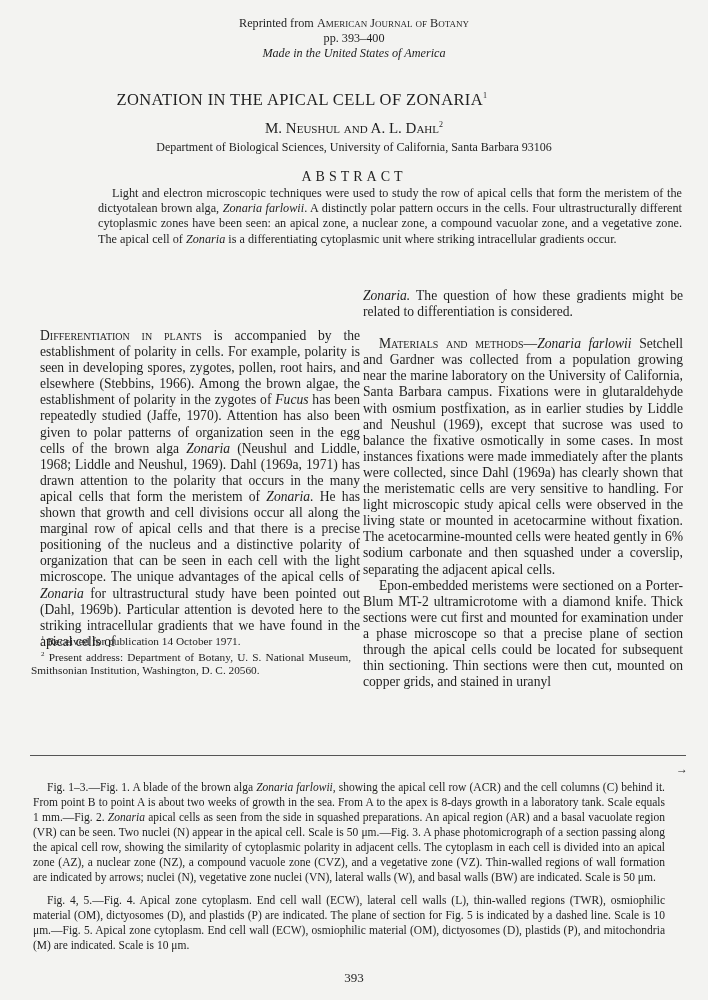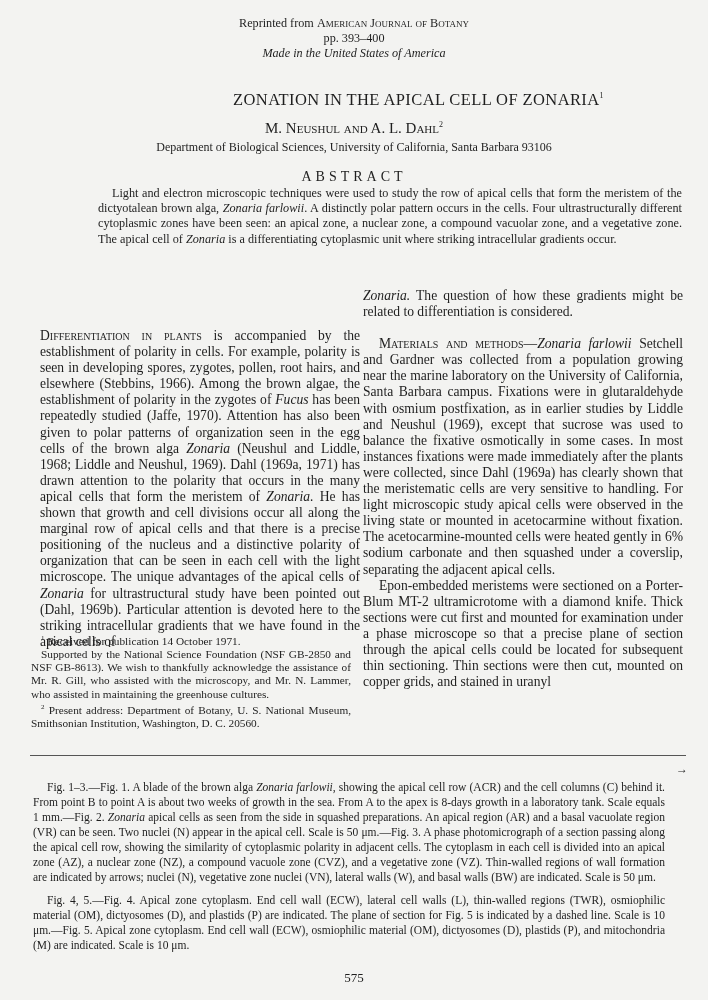--- a/index.html
+++ b/index.html
@@ -8,21 +8,21 @@
       background: #f3f3f1;
       color: #1e1e1e;
       font-family: "Liberation Serif", "DejaVu Serif", serif;
       position: relative;
       overflow: hidden;
     }
     .page { position: absolute; left: 0; top: 0; width: 708px; height: 1000px; padding-left: 24px; }
     .header { position: absolute; top: 16px; left: 0; width: 708px; text-align: center; font-size: 12.2px; line-height: 15px; }
     .header .sc { font-variant: small-caps; }
     .header .it { font-style: italic; }
-    .title { position: absolute; top: 90px; left: 0; width: 604px; text-align: right; font-size: 16.5px; letter-spacing: 0.4px; }
+    .title { position: absolute; top: 90px; left: 0; width: 604px; text-align: center; font-size: 16.5px; letter-spacing: 0.4px; }
     .title sup { font-size: 8px; vertical-align: 7px; }
     .authors { position: absolute; top: 120px; left: 0; width: 708px; text-align: center; font-size: 15px; font-variant: small-caps; }
     .authors sup { font-size: 8px; vertical-align: 6px; font-variant: normal; }
     .affil { position: absolute; top: 140px; left: 0; width: 708px; text-align: center; font-size: 12px; }
     .abs-head { position: absolute; top: 169px; left: 0; width: 708px; text-align: center; font-size: 14px; letter-spacing: 4px; }
     .abstract { position: absolute; top: 186px; left: 98px; width: 584px; font-size: 12.2px; line-height: 15.2px; text-align: justify; text-indent: 14px; }
     .col { position: absolute; width: 320px; font-size: 13.6px; line-height: 16.1px; text-align: justify; }
     .col-left { top: 288px; left: 40px; margin-top: 40px; }
     .col-right { top: 288px; left: 363px; }
     .col p { margin: 0; }
@@ -63,26 +63,25 @@
   </div>
 
   <div class="col col-right">
     <p><span class="it">Zonaria.</span><span>  The question of how these gradients might be related to differentiation is considered.</span></p>
     <p class="indent" style="margin-top:16px;"><span class="sc">Materials and methods</span><span>—</span><span class="it">Zonaria farlowii</span><span> Setchell and Gardner was collected from a population growing near the marine laboratory on the University of California, Santa Barbara campus. Fixations were in glutaraldehyde with osmium postfixation, as in earlier studies by Liddle and Neushul (1969), except that sucrose was used to balance the fixative osmotically in some cases.  In most instances fixations were made immediately after the plants were collected, since Dahl (1969a) has clearly shown that the meristematic cells are very sensitive to handling.  For light microscopic study apical cells were observed in the living state or mounted in acetocarmine without fixation. The acetocarmine-mounted cells were heated gently in 6% sodium carbonate and then squashed under a coverslip, separating the adjacent apical cells.</span></p>
     <p class="indent">Epon-embedded meristems were sectioned on a Porter-Blum MT-2 ultramicrotome with a diamond knife.  Thick sections were cut first and mounted for examination under a phase microscope so that a precise plane of section through the apical cells could be located for subsequent thin sectioning.  Thin sections were then cut, mounted on copper grids, and stained in uranyl</p>
   </div>
 
   <div class="footnotes">
     <p><sup>1</sup><span> Received for publication 14 October 1971.</span></p>
-    <p>Supported by the National Science Foundation (NSF GB-2850 and NSF GB-8613).  We wish to thankfully acknowledge the assistance of Mr. R. Gill, who assisted with the microscopy, and Mr. N. Lammer, who assisted in maintaining the greenhouse cultures.</p>
     <p><sup>2</sup><span> Present address: Department of Botany, U. S. National Museum, Smithsonian Institution, Washington, D. C. 20560.</span></p>
   </div>
 
   <div class="rule"></div>
   <div class="arrow">→</div>
 
   <div class="captions">
     <p><span>Fig. 1–3.—Fig. 1.  A blade of the brown alga </span><span class="it">Zonaria farlowii</span><span>, showing the apical cell row (ACR) and the cell columns (C) behind it.  From point B to point A is about two weeks of growth in the sea.  From A to the apex is 8-days growth in a laboratory tank.  Scale equals 1 mm.—Fig. 2.  </span><span class="it">Zonaria</span><span> apical cells as seen from the side in squashed preparations.  An apical region (AR) and a basal vacuolate region (VR) can be seen.  Two nuclei (N) appear in the apical cell.  Scale is 50 μm.—Fig. 3.  A phase photomicrograph of a section passing along the apical cell row, showing the similarity of cytoplasmic polarity in adjacent cells.  The cytoplasm in each cell is divided into an apical zone (AZ), a nuclear zone (NZ), a compound vacuole zone (CVZ), and a vegetative zone (VZ).  Thin-walled regions of wall formation are indicated by arrows; nuclei (N), vegetative zone nuclei (VN), lateral walls (W), and basal walls (BW) are indicated.  Scale is 50 μm.</span></p>
     <p>Fig. 4, 5.—Fig. 4.  Apical zone cytoplasm.  End cell wall (ECW), lateral cell walls (L), thin-walled regions (TWR), osmiophilic material (OM), dictyosomes (D), and plastids (P) are indicated.  The plane of section for Fig. 5 is indicated by a dashed line.  Scale is 10 μm.—Fig. 5.  Apical zone cytoplasm.  End cell wall (ECW), osmiophilic material (OM), dictyosomes (D), plastids (P), and mitochondria (M) are indicated.  Scale is 10 μm.</p>
   </div>
 
-  <div class="pagenum">575</div>
+  <div class="pagenum">393</div>
 </div>
 
 </body></html>

